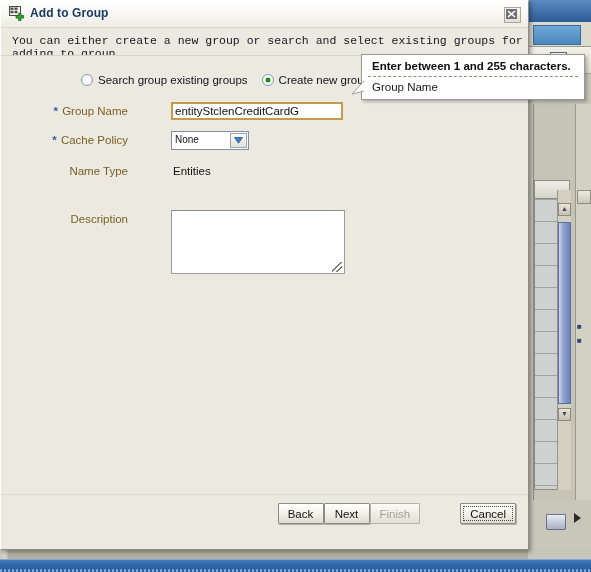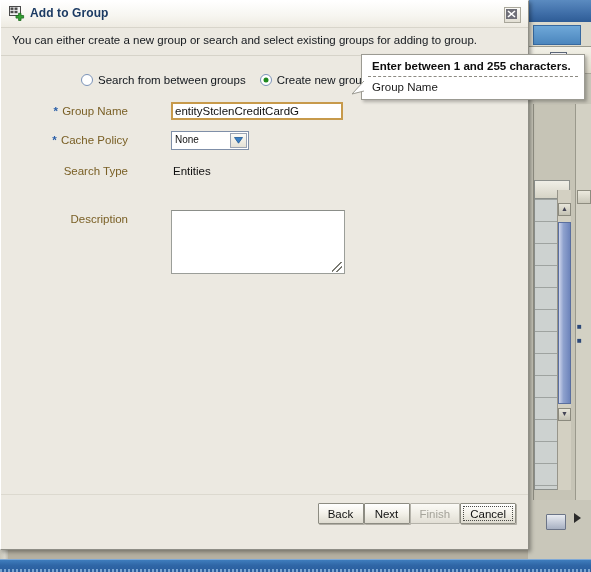--- a/index.html
+++ b/index.html
@@ -229,20 +229,21 @@
     border: 1px solid #a9a79b;
     cursor: pointer;
   }
   .dlg-close svg { display: block; }
 
   .dlg-subtitle {
     position: absolute;
     left: 11px; top: 33px;
     font-size: 11.5px;
     color: #14181d;
+    font-family: Liberation Mono, monospace;
   }
   .dlg-sep {
     position: absolute;
     left: 0; top: 54px;
     width: 527px; height: 1px;
     background: #d6d3c9;
   }
 
   .dlg-body {
     position: absolute;
@@ -416,20 +417,21 @@
   }
   .btn.disabled {
     color: #a5a39a;
     cursor: default;
     background: linear-gradient(to bottom,#fbfaf6 0%, #f0eee6 48%, #e2dfd5 100%);
     border-color: #b5b3aa;
     box-shadow: none;
   }
   .btn.focused {
     position: relative;
+    margin-left: 40px;
   }
   .btn.focused::after {
     content: "";
     position: absolute;
     left: 2px; top: 2px; right: 2px; bottom: 2px;
     border: 1px dotted #4a4a46;
     pointer-events: none;
   }
 
   
@@ -519,21 +521,21 @@
     </div>
 
     <div class="dlg-subtitle">You can either create a new group or search and select existing groups for adding to group.</div>
     <div class="dlg-sep"></div>
 
     <div class="dlg-body">
 
       <div class="radio-row">
         <label class="radio-opt">
           <span class="radio-dot"></span>
-          <span class="radio-label">Search from between groups</span>
+          <span class="radio-label">Search group existing groups</span>
         </label>
         <label class="radio-opt">
           <span class="radio-dot on"></span>
           <span class="radio-label">Create new group</span>
         </label>
       </div>
 
       <div class="form">
 
         <div class="frow">
@@ -551,21 +553,21 @@
             <span class="fselect-text">None</span>
             <span class="fselect-btn">
               <svg width="9" height="7" viewBox="0 0 9 7">
                 <path d="M0.5 0.5 L8.5 0.5 L4.5 6.2 Z" fill="#3a7fc4" stroke="#1e5893" stroke-width="0.8"></path>
               </svg>
             </span>
           </div>
         </div>
 
         <div class="frow" style="margin-top:4px;">
-          <span class="flabel">Search Type</span>
+          <span class="flabel">Name Type</span>
           <span class="fstatic">Entities</span>
         </div>
 
         <div class="frow" style="height:70px; margin-top:21px;">
           <span class="flabel">Description</span>
           <div class="ftextarea-wrap">
             <textarea class="ftextarea" placeholder="" style=""></textarea>
             <span class="resize-grip"></span>
           </div>
         </div>

